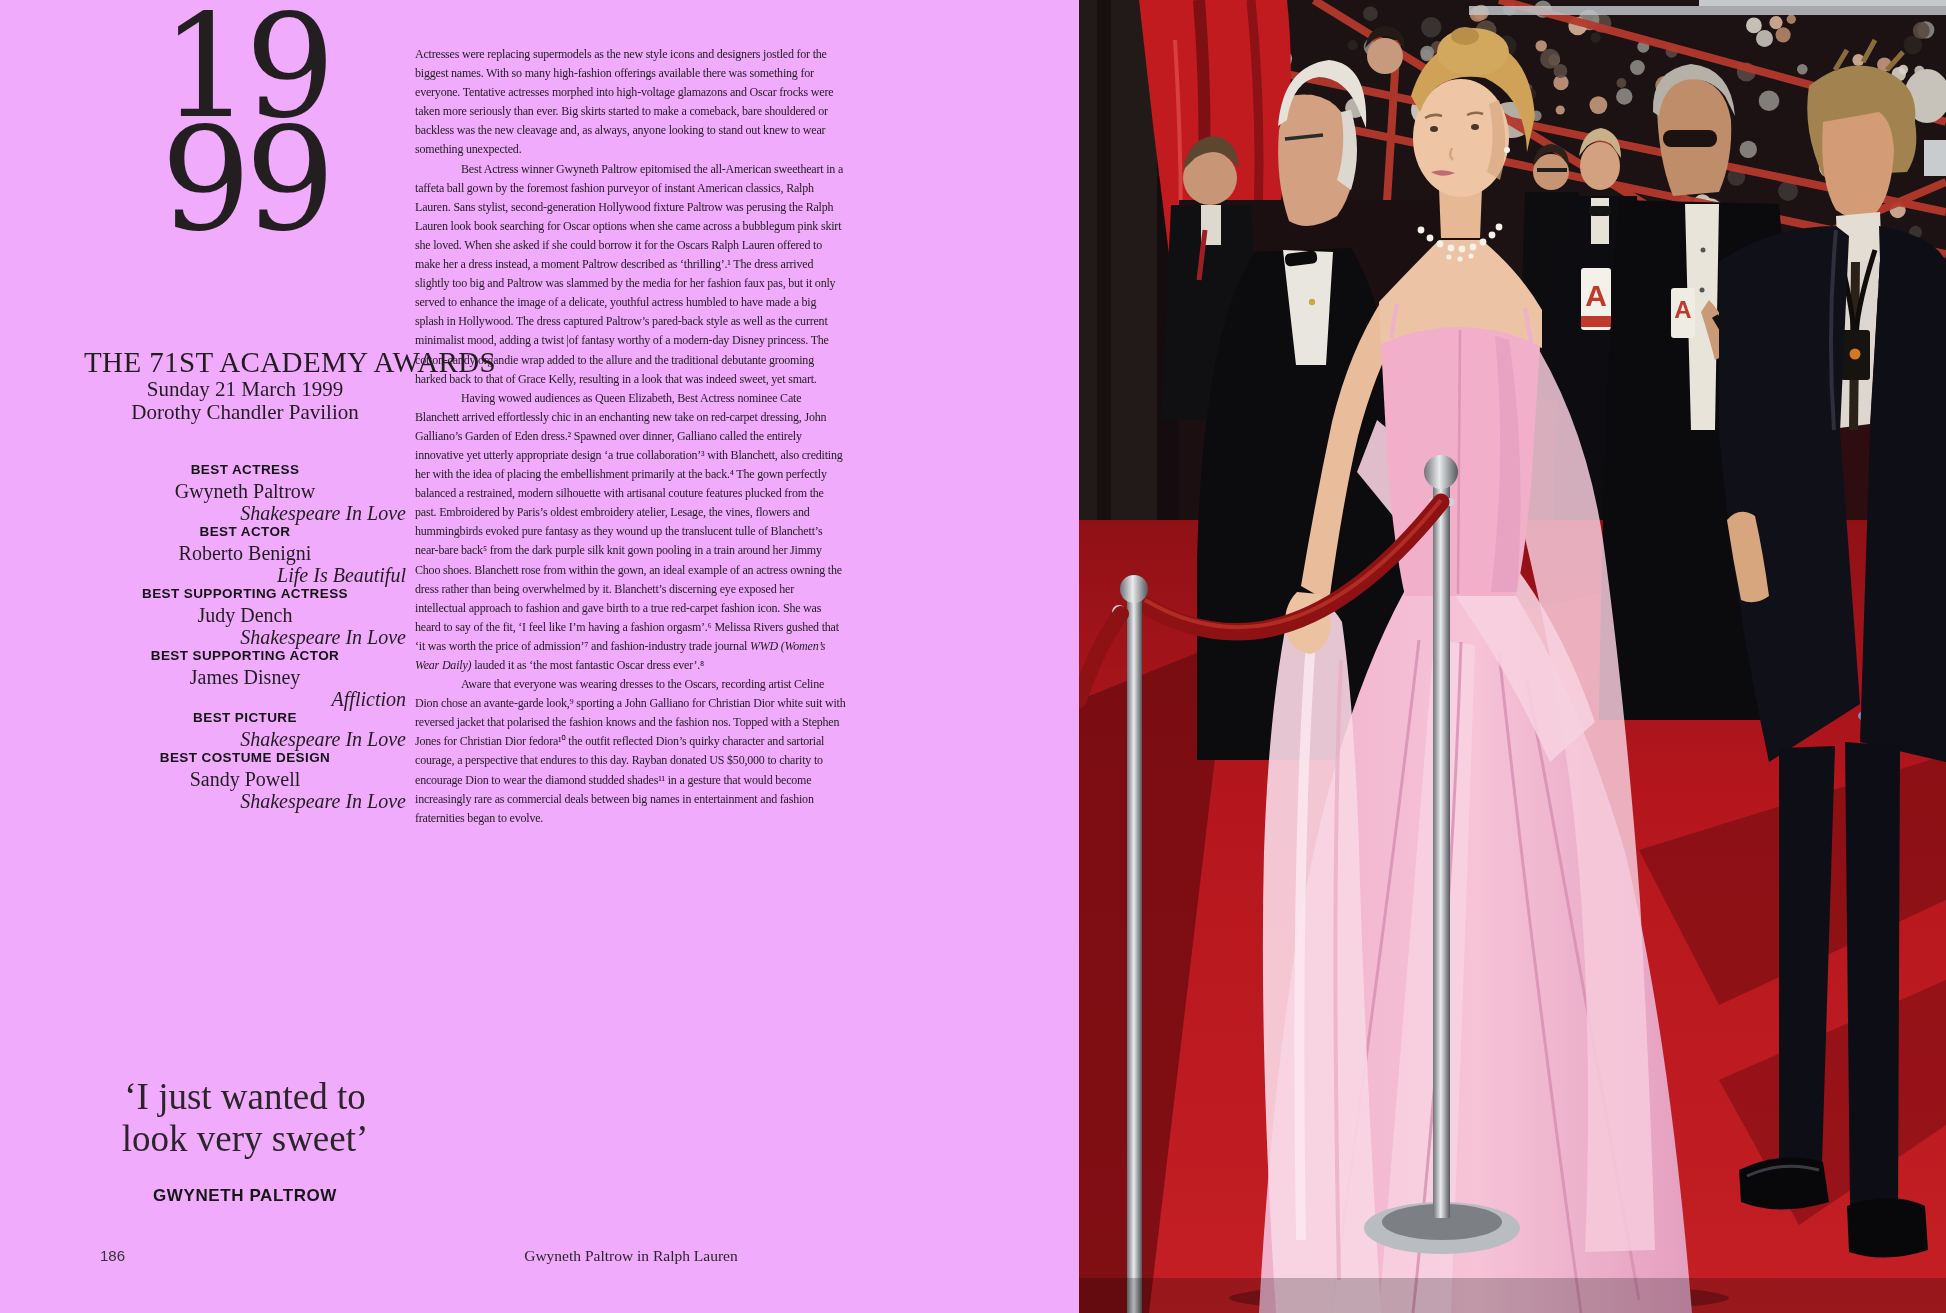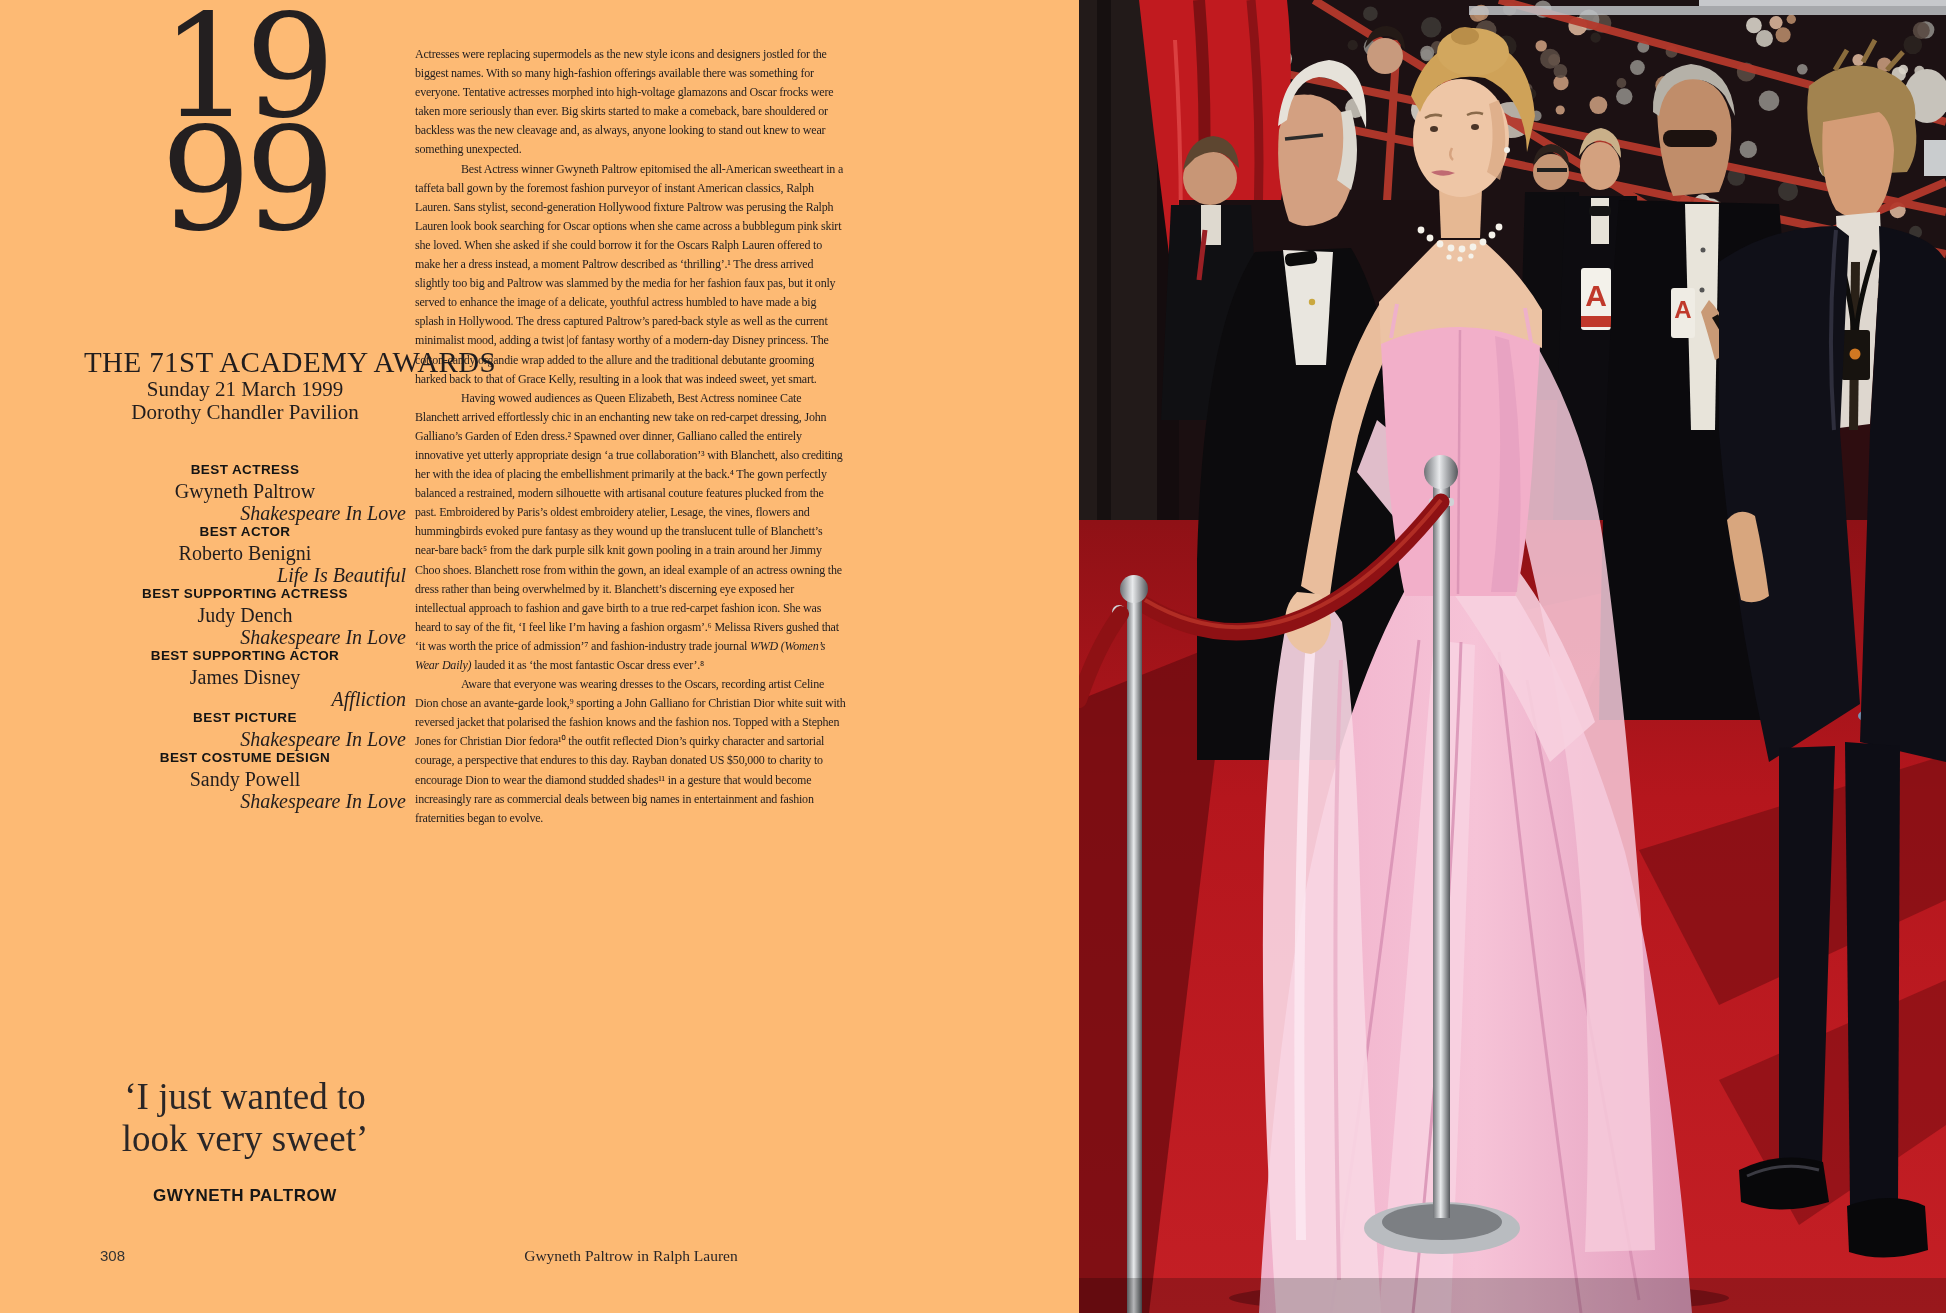--- a/index.html
+++ b/index.html
@@ -1,18 +1,18 @@
 <!DOCTYPE html>
 <html><head>
 <meta charset="utf-8">
 <title>1999 — The 71st Academy Awards</title>
 <style>
   html,body{margin:0;padding:0;background:#e9e9e9;}
   #spread{
-    position:relative;width:1946px;height:1313px;background:#fdba74;
+    position:relative;width:1946px;height:1313px;background:#f0abfc;
     font-family:"Liberation Serif",serif;color:#211d1e;overflow:hidden;
   }
   .sb{position:absolute;left:84px;width:322px;text-align:center;}
   #years{top:10px;font-family:"DejaVu Serif",serif;font-size:142px;line-height:113px;
          letter-spacing:-6px;color:#231f20;font-weight:500;}
   #heading{top:346px;font-size:29px;letter-spacing:.4px;white-space:nowrap;}
   #dates{top:378px;font-size:21px;line-height:23px;}
   #awards{top:462px;display:flex;flex-direction:column;}
   .award-cat{font-family:"Liberation Sans",sans-serif;font-weight:bold;font-size:13.5px;
              letter-spacing:.4px;color:#141414;margin-bottom:3px;}
@@ -87,21 +87,21 @@
     <div id="quote-attr">GWYNETH PALTROW</div>
   </div>
 
   <div id="article">
       <p><span>Actresses were replacing supermodels as the new style icons and designers jostled for the biggest names. With so many high-fashion offerings available there was something for everyone. Tentative actresses morphed into high-voltage glamazons and Oscar frocks were taken more seriously than ever. Big skirts started to make a comeback, bare shouldered or backless was the new cleavage and, as always, anyone looking to stand out knew to wear something unexpected.</span></p>
       <p class="indent"><span>Best Actress winner Gwyneth Paltrow epitomised the all-American sweetheart in a taffeta ball gown by the foremost fashion purveyor of instant American classics, Ralph Lauren. Sans stylist, second-generation Hollywood fixture Paltrow was perusing the Ralph Lauren look book searching for Oscar options when she came across a bubblegum pink skirt she loved. When she asked if she could borrow it for the Oscars Ralph Lauren offered to make her a dress instead, a moment Paltrow described as ‘thrilling’.¹ The dress arrived slightly too big and Paltrow was slammed by the media for her fashion faux pas, but it only served to enhance the image of a delicate, youthful actress humbled to have made a big splash in Hollywood. The dress captured Paltrow’s pared-back style as well as the current minimalist mood, adding a twist |of fantasy worthy of a modern-day Disney princess. The cotton-candy organdie wrap added to the allure and the traditional debutante grooming harked back to that of Grace Kelly, resulting in a look that was indeed sweet, yet smart.</span></p>
       <p class="indent"><span>Having wowed audiences as Queen Elizabeth, Best Actress nominee Cate Blanchett arrived effortlessly chic in an enchanting new take on red-carpet dressing, John Galliano’s Garden of Eden dress.² Spawned over dinner, Galliano called the entirely innovative yet utterly appropriate design ‘a true collaboration’³ with Blanchett, also crediting her with the idea of placing the embellishment primarily at the back.⁴ The gown perfectly balanced a restrained, modern silhouette with artisanal couture features plucked from the past. Embroidered by Paris’s oldest embroidery atelier, Lesage, the vines, flowers and hummingbirds evoked pure fantasy as they wound up the translucent tulle of Blanchett’s near-bare back⁵ from the dark purple silk knit gown pooling in a train around her Jimmy Choo shoes. Blanchett rose from within the gown, an ideal example of an actress owning the dress rather than being overwhelmed by it. Blanchett’s discerning eye exposed her intellectual approach to fashion and gave birth to a true red-carpet fashion icon. She was heard to say of the fit, ‘I feel like I’m having a fashion orgasm’.⁶ Melissa Rivers gushed that ‘it was worth the price of admission’⁷ and fashion-industry trade journal </span><i>WWD (Women’s Wear Daily)</i><span> lauded it as ‘the most fantastic Oscar dress ever’.⁸</span></p>
       <p class="indent"><span>Aware that everyone was wearing dresses to the Oscars, recording artist Celine Dion chose an avante-garde look,⁹ sporting a John Galliano for Christian Dior white suit with reversed jacket that polarised the fashion knows and the fashion nos. Topped with a Stephen Jones for Christian Dior fedora¹⁰ the outfit reflected Dion’s quirky character and sartorial courage, a perspective that endures to this day. Rayban donated US $50,000 to charity to encourage Dion to wear the diamond studded shades¹¹ in a gesture that would become increasingly rare as commercial deals between big names in entertainment and fashion fraternities began to evolve.</span></p>
     </div>
 
-  <div id="pagenum">308</div>
+  <div id="pagenum">186</div>
   <div id="caption">Gwyneth Paltrow in Ralph Lauren</div>
 
   <figure id="photo" style="margin:0" aria-label="Gwyneth Paltrow in a pink Ralph Lauren gown with organza wrap on the Oscars red carpet, surrounded by men in tuxedos, crowd bleachers, red railings and velvet-rope stanchions">
     <svg width="867" height="1313" viewBox="0 0 867 1313" xmlns="http://www.w3.org/2000/svg">
       <defs>
         <linearGradient id="carpetGrad" x1="0" y1="0" x2="0" y2="1">
           <stop offset="0" stop-color="#8f1116"></stop>
           <stop offset="0.35" stop-color="#b5161d"></stop>
           <stop offset="1" stop-color="#c41f25"></stop>
         </linearGradient>

